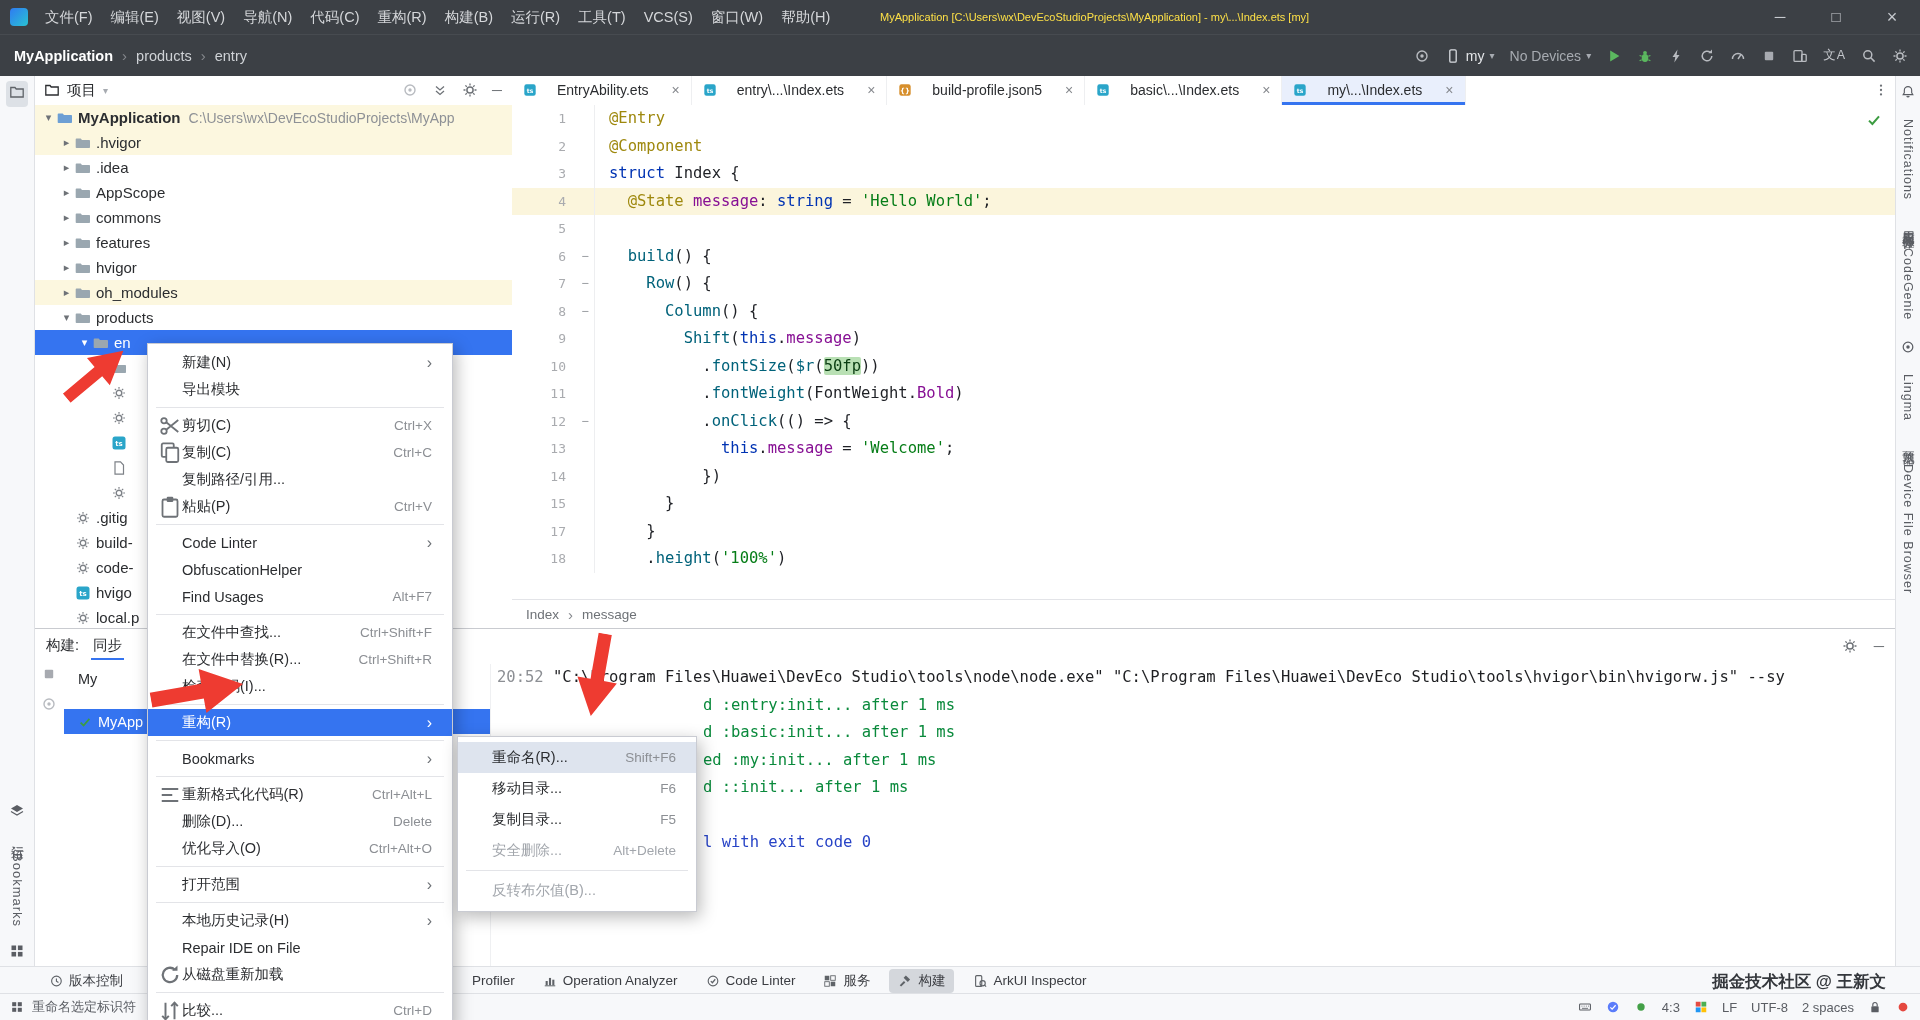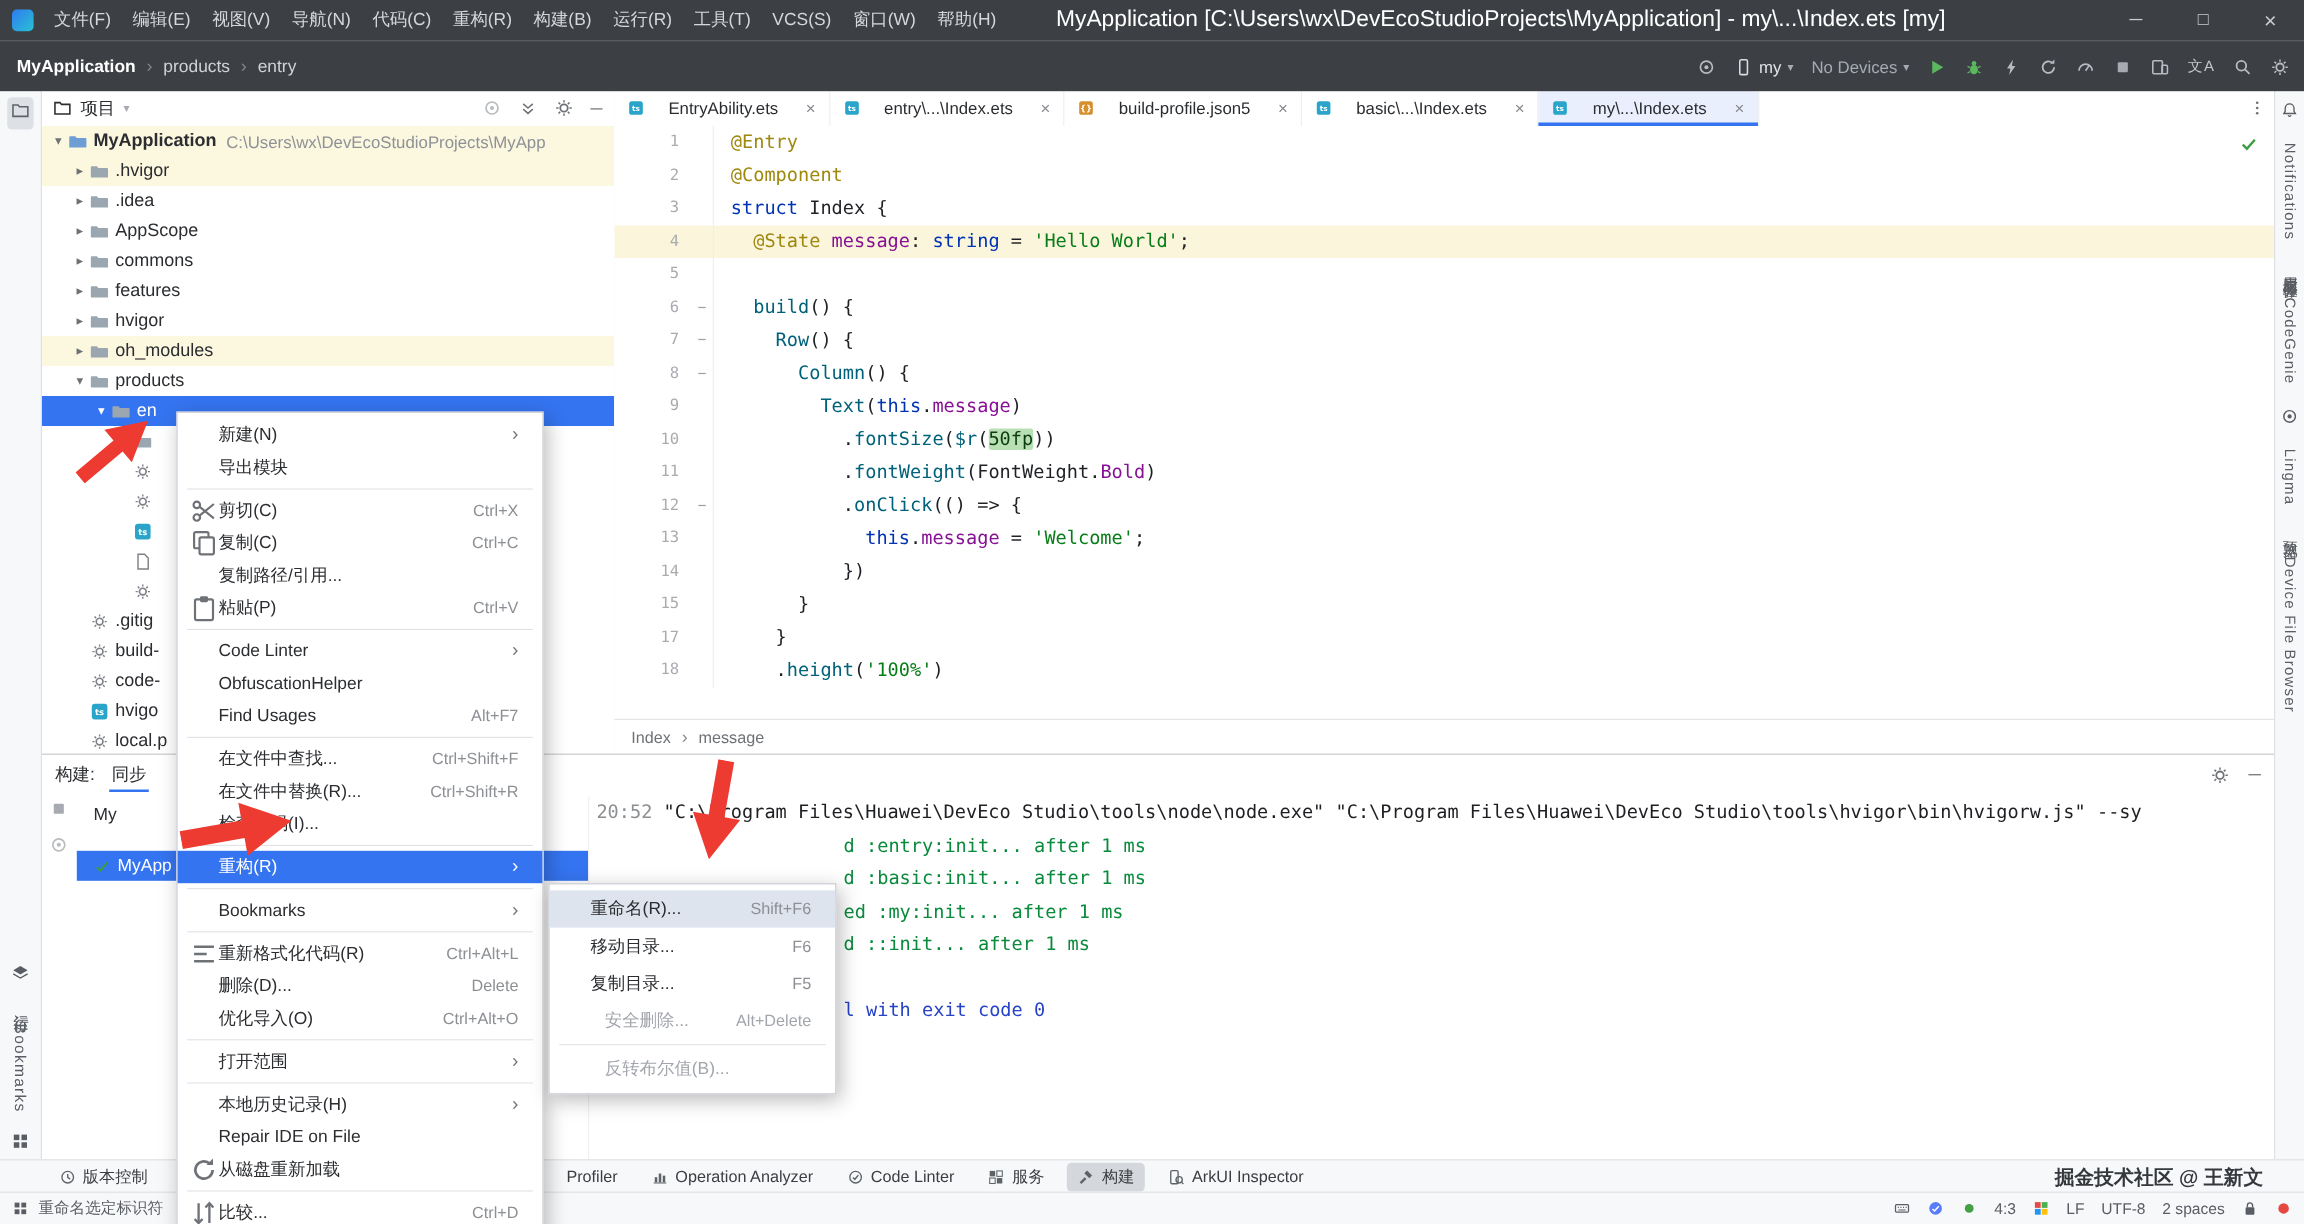--- a/index.html
+++ b/index.html
@@ -5,21 +5,21 @@
   html,body{margin:0;padding:0;width:1920px;height:1020px;overflow:hidden;background:#fff;
     font-family:"Liberation Sans",sans-serif;position:relative;-webkit-font-smoothing:antialiased;}
   .ico{display:inline-flex;width:16px;height:16px;align-items:center;justify-content:center;flex:none;}
   .ico svg{width:100%;height:100%;display:block;}
   .ico.s14{width:14px;height:14px}
 
   
   .titlebar{position:absolute;left:0;top:0;right:0;height:34px;background:#3C4045;display:flex;align-items:center;color:#D5D7DA;font-size:14.5px;z-index:10;}
   .app-logo{width:18px;height:18px;border-radius:4px;background:linear-gradient(135deg,#2f7bf2,#29c2d2);margin:0 8px 0 10px;flex:none;}
   .mb-item{padding:0 9px;line-height:34px;cursor:default;white-space:nowrap;}
-  .win-title{position:absolute;left:880px;color:#ffffff;font-size:19px;white-space:nowrap;}
+  .win-title{position:absolute;left:880px;color:#fde047;font-size:11px;white-space:nowrap;}
   .win-controls{position:absolute;right:0;top:0;height:34px;display:flex;}
   .win-controls span{width:56px;text-align:center;line-height:34px;font-size:15px;color:#C7CACF;}
 
   
   .toolbar{position:absolute;left:0;top:34px;right:0;height:41px;background:#3C4045;border-top:1px solid #474B50;display:flex;align-items:center;z-index:10;}
   .crumbs{margin-left:14px;display:flex;align-items:center;gap:9px;color:#CFD2D6;font-size:14.5px;}
   .crumb.bold{color:#FFFFFF;font-weight:bold;}
   .crumb-sep{color:#85888D;font-size:15px;}
   .tb-right{position:absolute;right:12px;display:flex;align-items:center;gap:15px;color:#B8BBC0;}
   .tb-dev,.tb-nodev{display:flex;align-items:center;gap:5px;font-size:14px;color:#E3E5E8;}
@@ -105,21 +105,21 @@
 
   
   .ctx-menu{position:absolute;left:147px;top:343px;width:304px;background:#FFFFFF;border:1px solid #C9CBD2;box-shadow:3px 5px 16px rgba(0,0,0,.28);padding:5px 0;z-index:50;font-size:14.5px;color:#2B2D30;}
   .mi{height:27px;display:flex;align-items:center;padding:0 20px 0 10px;}
   .mi .mico{width:24px;flex:none;color:#6E7277;display:inline-flex;align-items:center;}
   .mi .ml{flex:1;white-space:nowrap;overflow:hidden;}
   .mi .msc{color:#8C8F94;margin-left:22px;font-size:13.5px;white-space:nowrap;}
   .mi .arr{margin-left:12px;color:#6E7277;font-size:16px;line-height:1;}
   .mi.hl-blue{background:#3574F0;color:#fff;}
   .mi.hl-blue .arr{color:#fff;}
-  .mi.dis .ml,.mi.dis .msc{color:#A2A6AC;margin-left:12px;}
+  .mi.dis .ml,.mi.dis .msc{color:#A2A6AC;}
   .msep{height:1px;background:#E3E4E8;margin:4px 8px;}
   .sub-menu{position:absolute;left:457px;top:736px;width:238px;background:#fff;border:1px solid #C9CBD2;box-shadow:3px 5px 16px rgba(0,0,0,.28);padding:5px 0;z-index:52;font-size:14.5px;color:#2B2D30;}
   .sub-menu .mi{height:31px;}
   .mi.hl-gray{background:#DEE4EE;}
 
   
   .red-arrow{position:absolute;z-index:60;}
 </style>
 </head>
 <body>
@@ -573,21 +573,21 @@
   <div class="code">
     <div id="code-lines">
         <div class="cl"><span class="num">1</span><span class="fold"></span><span class="ctext"><span class="tk-ann">@Entry</span></span></div>
         <div class="cl"><span class="num">2</span><span class="fold"></span><span class="ctext"><span class="tk-ann">@Component</span></span></div>
         <div class="cl"><span class="num">3</span><span class="fold"></span><span class="ctext"><span class="tk-kw">struct </span><span class="tk-type">Index</span><span class="tk-pl"> {</span></span></div>
         <div class="cl caret-line"><span class="num">4</span><span class="fold"></span><span class="ctext"><span class="tk-pl">  </span><span class="tk-ann">@State</span><span class="tk-pl"> </span><span class="tk-fld">message</span><span class="tk-pl">: </span><span class="tk-kw">string</span><span class="tk-pl"> = </span><span class="tk-str">'Hello World'</span><span class="tk-pl">;</span></span></div>
         <div class="cl"><span class="num">5</span><span class="fold"></span><span class="ctext"></span></div>
         <div class="cl"><span class="num">6</span><span class="fold">−</span><span class="ctext"><span class="tk-pl">  </span><span class="tk-call">build</span><span class="tk-pl">() {</span></span></div>
         <div class="cl"><span class="num">7</span><span class="fold">−</span><span class="ctext"><span class="tk-pl">    </span><span class="tk-call">Row</span><span class="tk-pl">() {</span></span></div>
         <div class="cl"><span class="num">8</span><span class="fold">−</span><span class="ctext"><span class="tk-pl">      </span><span class="tk-call">Column</span><span class="tk-pl">() {</span></span></div>
-        <div class="cl"><span class="num">9</span><span class="fold"></span><span class="ctext"><span class="tk-pl">        </span><span class="tk-call">Text</span><span class="tk-pl">(</span><span class="tk-kw">this</span><span class="tk-pl">.</span><span class="tk-fld">message</span><span class="tk-pl">)</span></span></div>
+        <div class="cl"><span class="num">9</span><span class="fold"></span><span class="ctext"><span class="tk-pl">        </span><span class="tk-call">Shift</span><span class="tk-pl">(</span><span class="tk-kw">this</span><span class="tk-pl">.</span><span class="tk-fld">message</span><span class="tk-pl">)</span></span></div>
         <div class="cl"><span class="num">10</span><span class="fold"></span><span class="ctext"><span class="tk-pl">          </span><span class="tk-pl">.</span><span class="tk-call">fontSize</span><span class="tk-pl">(</span><span class="tk-call">$r</span><span class="tk-pl">(</span><span class="tk-hl">50fp</span><span class="tk-pl">))</span></span></div>
         <div class="cl"><span class="num">11</span><span class="fold"></span><span class="ctext"><span class="tk-pl">          </span><span class="tk-pl">.</span><span class="tk-call">fontWeight</span><span class="tk-pl">(</span><span class="tk-type">FontWeight</span><span class="tk-pl">.</span><span class="tk-fld">Bold</span><span class="tk-pl">)</span></span></div>
         <div class="cl"><span class="num">12</span><span class="fold">−</span><span class="ctext"><span class="tk-pl">          </span><span class="tk-pl">.</span><span class="tk-call">onClick</span><span class="tk-pl">(() =&gt; {</span></span></div>
         <div class="cl"><span class="num">13</span><span class="fold"></span><span class="ctext"><span class="tk-pl">            </span><span class="tk-kw">this</span><span class="tk-pl">.</span><span class="tk-fld">message</span><span class="tk-pl"> = </span><span class="tk-str">'Welcome'</span><span class="tk-pl">;</span></span></div>
         <div class="cl"><span class="num">14</span><span class="fold"></span><span class="ctext"><span class="tk-pl">          </span><span class="tk-pl">})</span></span></div>
         <div class="cl"><span class="num">15</span><span class="fold"></span><span class="ctext"><span class="tk-pl">      </span><span class="tk-pl">}</span></span></div>
         <div class="cl"><span class="num">17</span><span class="fold"></span><span class="ctext"><span class="tk-pl">    </span><span class="tk-pl">}</span></span></div>
         <div class="cl"><span class="num">18</span><span class="fold"></span><span class="ctext"><span class="tk-pl">    </span><span class="tk-pl">.</span><span class="tk-call">height</span><span class="tk-pl">(</span><span class="tk-str">'100%'</span><span class="tk-pl">)</span></span></div>
       </div>
     <span class="analysis ico" id="analysis-ico">

